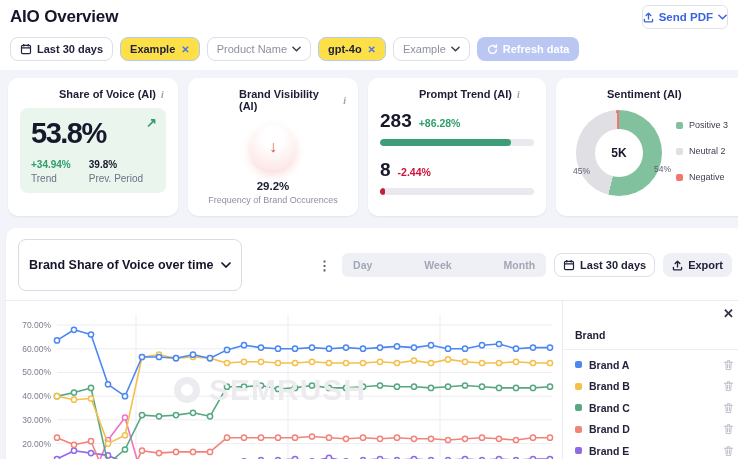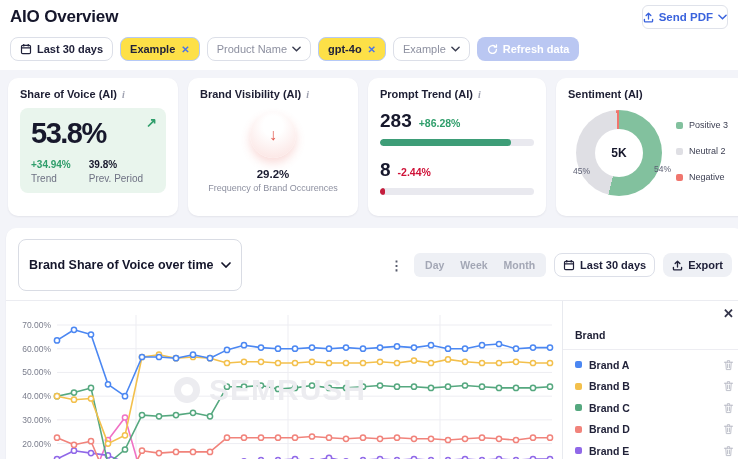--- a/index.html
+++ b/index.html
@@ -16,21 +16,21 @@
   .chip{display:inline-flex;align-items:center;gap:6px;background:#fde047;border:1px solid #b5c9f7;border-radius:8px;padding:5px 9px;font-size:11px;font-weight:bold;color:#20213a;}
   .chip .x{color:#4a74e8;font-size:10px;font-weight:bold;cursor:pointer;}
   .ghost{color:#8d90a0;font-weight:normal;}
   .btn-refresh{background:#bac7f2;color:#fff;border:none;padding:6px 10px;border-radius:8px;}
   .filter-row{margin-top:8px;display:flex;align-items:center;gap:7px;}
   .chev{color:#565a6b;}
   .icon{display:inline-flex;align-items:center;}
   
   .kpi-row{display:flex;gap:10px;padding:8px 8px 6px;}
   .card{background:#fff;border-radius:10px;box-shadow:0 1px 2px rgba(30,30,60,.07);padding:10px 12px;position:relative;height:138px;flex:none;}
-  .card-title{font-size:11px;font-weight:bold;color:#1d1e33;display:flex;align-items:center;gap:5px;}
+  .card-title{font-size:11px;font-weight:bold;color:#1d1e33;display:flex;align-items:center;gap:5px;margin-left:39px;}
   .info-i{font-family:"Liberation Serif",serif;font-style:italic;font-size:10px;color:#9ea1b0;cursor:pointer;}
   
   .sov-box{margin-top:8px;background:#e9f5ed;border-radius:8px;padding:9px 11px 8px;position:relative;}
   .sov-value{font-size:29px;font-weight:800;letter-spacing:-1.5px;color:#17182c;}
   .sov-arrow{position:absolute;top:7px;right:9px;color:#2f9e6b;font-size:13px;font-weight:bold;}
   .sov-stats{display:flex;gap:18px;margin-top:8px;font-size:10px;line-height:1.35;}
   .g{color:#2f9e6b;font-weight:bold;}
   .d{color:#17182c;font-weight:bold;}
   .muted{color:#6e7183;font-weight:normal;}
   
@@ -54,21 +54,21 @@
   .pct{position:absolute;font-size:8.5px;color:#5c5f73;}
   .sent-legend{margin:16px 0 0 8px;display:flex;flex-direction:column;gap:16px;font-size:9px;color:#3c3f52;white-space:nowrap;}
   .sent-legend .row{display:flex;align-items:center;gap:6px;}
   .swatch{width:7px;height:7px;border-radius:2px;flex:none;}
   
   .chart-panel{margin:6px 0 0 6px;width:738px;background:#fff;border-radius:10px;box-shadow:0 1px 2px rgba(30,30,60,.07);position:relative;}
   .chart-header{display:flex;justify-content:space-between;align-items:center;padding:11px 12px 9px;border-bottom:1px solid #ebecf1;}
   .title-btn{border:1px solid #d9dce4;border-radius:8px;padding:18px 10px;font-size:12.5px;font-weight:bold;display:inline-flex;align-items:center;gap:7px;cursor:pointer;background:#fff;color:#15162b;}
   .hdr-right{display:flex;align-items:center;gap:8px;}
   .kebab{color:#565a6b;font-size:13px;font-weight:bold;padding:0 3px;cursor:pointer;line-height:1;}
-  .segment{background:#eef0f5;border-radius:6px;padding:3px;display:flex;}
+  .segment{background:#eef0f5;border-radius:6px;padding:3px;display:flex;gap:36px;}
   .segment span{padding:3px 8px;font-size:10.5px;color:#a3a7b5;font-weight:bold;cursor:pointer;}
   .btn-small{padding:5px 8px;font-size:11px;}
   .btn-export{background:#eef0f5;border:none;padding:6px 9px;color:#20213a;}
   .chart-body{display:flex;height:196px;position:relative;}
   .chart-area{width:556px;position:relative;flex:none;}
   .legend-panel{flex:1;border-left:1px solid #e8eaef;position:relative;padding:6px 10px 0 12px;}
   .close-x{position:absolute;top:5px;right:10px;font-size:13px;font-weight:bold;color:#33344a;cursor:pointer;}
   .legend-hd{margin-top:22px;font-size:10.5px;font-weight:bold;color:#1d1e33;}
   .legend-div{height:1px;background:#ededf2;margin:8px -10px 4px -12px;}
   .brand-row{display:flex;align-items:center;gap:7px;height:21.5px;}

